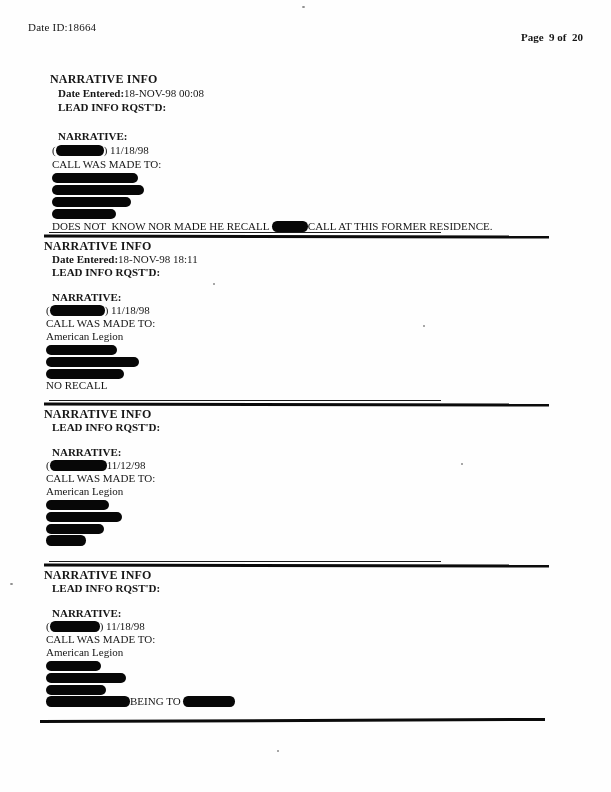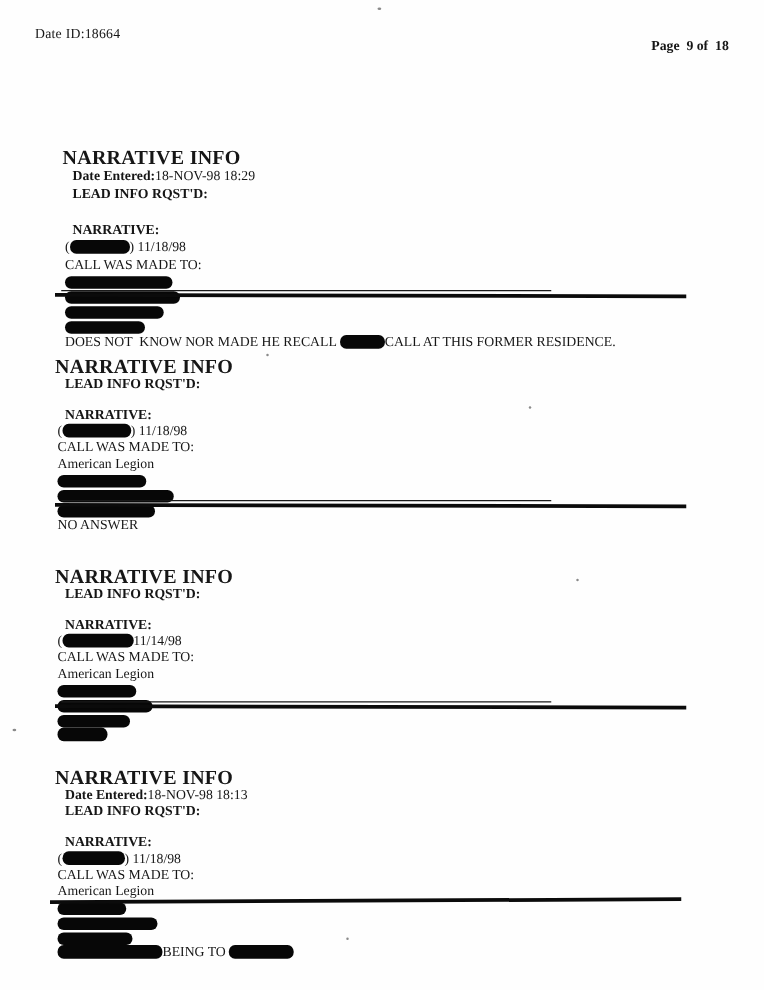--- a/index.html
+++ b/index.html
@@ -14,21 +14,21 @@
 
   .section { position:absolute; left:44px; width:520px; }
   .section.hasr .sec-title { padding-top:6px; }
   .section.s0 { padding-left:6px; }
   .s0 .line { line-height:14px; }
   .s0 .gap { height:15px; }
 
   .rule-thin  { position:absolute; top:-1px; left:5px; width:392px; height:1px; background:#1a1a1a; }
   .rule-thick { position:absolute; top:2px; left:0; width:505px; height:3px; background:#0b0b0b; transform:rotate(0.12deg); }
 
-  .sec-title { font-size:16px; font-weight:bold; line-height:14px; letter-spacing:0.2px;margin-top:48px; }
+  .sec-title { font-size:12px; font-weight:bold; line-height:14px; letter-spacing:0.2px; }
   .line { font-size:11px; line-height:13px; }
   .sub { margin-left:8px; }
   .b { font-weight:bold; }
   .gap { height:12px; }
   .line.body { margin-left:2px; }
   .pre { white-space:pre; }
 
   .bar {
     height:10px; margin:2px 0 0 2px; background:#070707;
     border-radius:5px / 50%;
@@ -38,72 +38,72 @@
     border-radius:5px / 50%; vertical-align:-2px;
   }
   .bottom-rule { position:absolute; left:40px; top:719px; width:505px; height:3px; background:#0b0b0b; transform:rotate(-0.25deg); }
   .speck { position:absolute; background:#8a8a8a; border-radius:50%; width:3px; height:2px; }
 </style>
 </head>
 <body>
 
 <div class="page">
   <div class="lead-id">Date ID:18664</div>
-  <div class="page-num pre">Page  9 of  18</div>
+  <div class="page-num pre">Page  9 of  20</div>
 
   <div id="sections">
       <div class="section s0" style="top: 72px;">
         <div class="sec-title">NARRATIVE INFO</div>
-        <div class="line sub"><span class="b">Date Entered:</span><span>18-NOV-98 18:29</span></div>
+        <div class="line sub"><span class="b">Date Entered:</span><span>18-NOV-98 00:08</span></div>
         <div class="line sub b">LEAD INFO RQST'D:</div>
         <div class="gap"></div>
         <div class="line sub b">NARRATIVE:</div>
         <div class="line body"><span class="pre">(</span><span class="redact" style="width: 48px; background: rgb(7, 7, 7);"></span><span class="pre">) 11/18/98</span></div>
         <div class="line body"><span class="pre">CALL WAS MADE TO:</span></div>
         <div class="bar" style="width: 86px; background: rgb(7, 7, 7);"></div>
         <div class="bar" style="width: 92px; background: rgb(7, 7, 7);"></div>
         <div class="bar" style="width: 79px; background: rgb(7, 7, 7);"></div>
         <div class="bar" style="width: 64px; background: rgb(7, 7, 7);"></div>
         <div class="line body"><span class="pre">DOES NOT  KNOW NOR MADE HE RECALL </span><span class="redact" style="width: 36px; background: rgb(7, 7, 7);"></span><span class="pre">CALL AT THIS FORMER RESIDENCE.</span></div>
       </div>
       <div class="section hasr" style="top: 233px;">
         <div class="rule-thin"></div>
         <div class="rule-thick"></div>
         <div class="sec-title">NARRATIVE INFO</div>
+        <div class="line sub"><span class="b">Date Entered:</span><span>18-NOV-98 18:11</span></div>
         <div class="line sub b">LEAD INFO RQST'D:</div>
         <div class="gap"></div>
         <div class="line sub b">NARRATIVE:</div>
         <div class="line body"><span class="pre">(</span><span class="redact" style="width: 55px; background: rgb(7, 7, 7);"></span><span class="pre">) 11/18/98</span></div>
         <div class="line body"><span class="pre">CALL WAS MADE TO:</span></div>
         <div class="line body"><span class="pre">American Legion</span></div>
         <div class="bar" style="width: 71px; background: rgb(7, 7, 7);"></div>
         <div class="bar" style="width: 93px; background: rgb(7, 7, 7);"></div>
         <div class="bar" style="width: 78px; background: rgb(7, 7, 7);"></div>
-        <div class="line body"><span class="pre">NO ANSWER</span></div>
+        <div class="line body"><span class="pre">NO RECALL</span></div>
       </div>
       <div class="section hasr" style="top: 401px;">
         <div class="rule-thin"></div>
         <div class="rule-thick"></div>
         <div class="sec-title">NARRATIVE INFO</div>
         <div class="line sub b">LEAD INFO RQST'D:</div>
         <div class="gap"></div>
         <div class="line sub b">NARRATIVE:</div>
-        <div class="line body"><span class="pre">(</span><span class="redact" style="width: 57px; background: rgb(7, 7, 7);"></span><span class="pre">11/14/98</span></div>
+        <div class="line body"><span class="pre">(</span><span class="redact" style="width: 57px; background: rgb(7, 7, 7);"></span><span class="pre">11/12/98</span></div>
         <div class="line body"><span class="pre">CALL WAS MADE TO:</span></div>
         <div class="line body"><span class="pre">American Legion</span></div>
         <div class="bar" style="width: 63px; background: rgb(7, 7, 7);"></div>
         <div class="bar" style="width: 76px; background: rgb(7, 7, 7);"></div>
         <div class="bar" style="width: 58px; background: rgb(7, 7, 7);"></div>
         <div class="line body"><span class="redact" style="width: 40px; background: rgb(7, 7, 7);"></span></div>
       </div>
       <div class="section hasr" style="top: 562px;">
         <div class="rule-thin"></div>
         <div class="rule-thick"></div>
         <div class="sec-title">NARRATIVE INFO</div>
-        <div class="line sub"><span class="b">Date Entered:</span><span>18-NOV-98 18:13</span></div>
         <div class="line sub b">LEAD INFO RQST'D:</div>
         <div class="gap"></div>
         <div class="line sub b">NARRATIVE:</div>
         <div class="line body"><span class="pre">(</span><span class="redact" style="width: 50px; background: rgb(7, 7, 7);"></span><span class="pre">) 11/18/98</span></div>
         <div class="line body"><span class="pre">CALL WAS MADE TO:</span></div>
         <div class="line body"><span class="pre">American Legion</span></div>
         <div class="bar" style="width: 55px; background: rgb(7, 7, 7);"></div>
         <div class="bar" style="width: 80px; background: rgb(7, 7, 7);"></div>
         <div class="bar" style="width: 60px; background: rgb(7, 7, 7);"></div>
         <div class="line body"><span class="redact" style="width: 84px; background: rgb(7, 7, 7);"></span><span class="pre">BEING TO </span><span class="redact" style="width: 52px; background: rgb(7, 7, 7);"></span></div>

